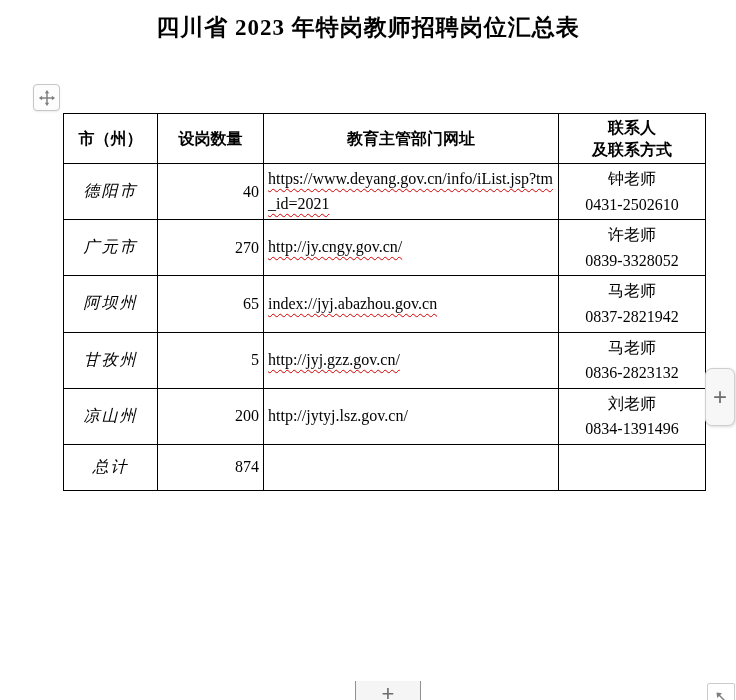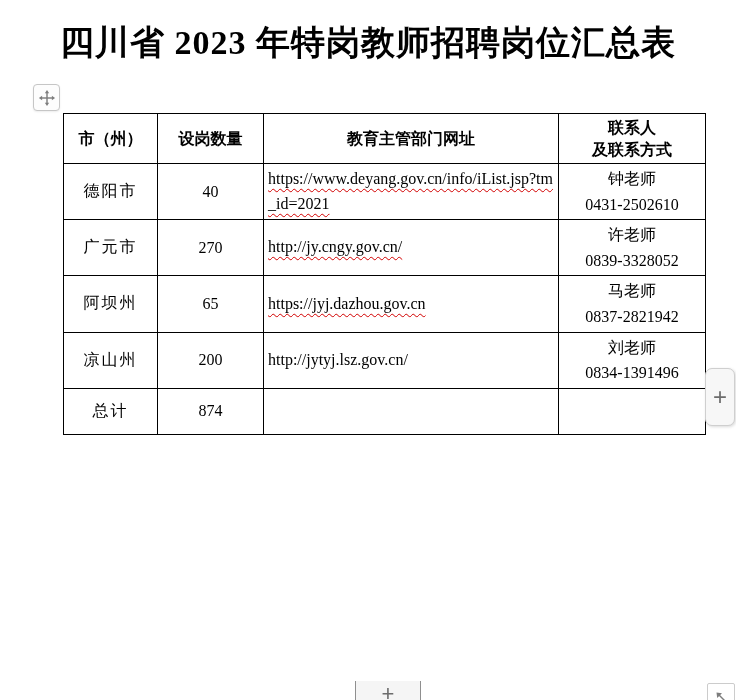--- a/index.html
+++ b/index.html
@@ -9,23 +9,23 @@
     position: relative;
     background: #ffffff;
     overflow: hidden;
     font-family: "Liberation Serif", "DejaVu Serif", serif;
     color: #000;
   }
 
   
   .doc-title {
     position: absolute;
-    top: 20px; left: 0; width: 736px;
+    top: 12px; left: 0; width: 736px;
     text-align: center;
-    font-size: 34px;
+    font-size: 23px;
     font-weight: bold;
     letter-spacing: 1px;
     white-space: nowrap;
   }
 
   
   .move-handle {
     position: absolute; left: 33px; top: 84px;
     width: 27px; height: 27px;
     background: #fdfdfd;
@@ -53,22 +53,22 @@
     height: 50px;
     font-size: 16px;
     font-weight: bold;
     text-align: center;
     white-space: pre-line;
     line-height: 1.35;
   }
   .doc-table td { height: 50px; font-size: 16px; }
   .doc-table tr.r-total td { height: 46px; }
 
-  .c-city   { text-align: center; letter-spacing: 2px; }
-  .c-count  { text-align: center; }
+  .c-city   { text-align: center; letter-spacing: 2px; font-style: italic; }
+  .c-count  { text-align: right; }
   .c-url    { text-align: left; padding-left: 8px; padding-right: 6px;
               font-size: 15.5px; word-break: break-all; line-height: 1.55; }
   .c-contact{ text-align: center; font-size: 15.5px; line-height: 1.6; }
 
   .squiggle {
     text-decoration: underline;
     text-decoration-style: wavy;
     text-decoration-color: #d20000;
     text-decoration-thickness: 1px;
     text-underline-offset: 4px;
@@ -163,24 +163,33 @@
         <td class="c-count"><span>270</span></td>
         <td class="c-url"><span class="squiggle">http://jy.cngy.gov.cn/</span></td>
         <td class="c-contact">
           <div>许老师</div>
           <div>0839-3328052</div>
         </td>
       </tr>
       <tr>
         <td class="c-city"><span>阿坝州</span></td>
         <td class="c-count"><span>65</span></td>
-        <td class="c-url"><span class="squiggle">https://jyj.dazhou.gov.cn</span></td>
+        <td class="c-url"><span class="squiggle">index://jyj.abazhou.gov.cn</span></td>
         <td class="c-contact">
           <div>马老师</div>
           <div>0837-2821942</div>
+        </td>
+      </tr>
+      <tr>
+        <td class="c-city"><span>甘孜州</span></td>
+        <td class="c-count"><span>5</span></td>
+        <td class="c-url"><span class="squiggle">http://jyj.gzz.gov.cn/</span></td>
+        <td class="c-contact">
+          <div>马老师</div>
+          <div>0836-2823132</div>
         </td>
       </tr>
       <tr>
         <td class="c-city"><span>凉山州</span></td>
         <td class="c-count"><span>200</span></td>
         <td class="c-url"><span>http://jytyj.lsz.gov.cn/</span></td>
         <td class="c-contact">
           <div>刘老师</div>
           <div>0834-1391496</div>
         </td>

